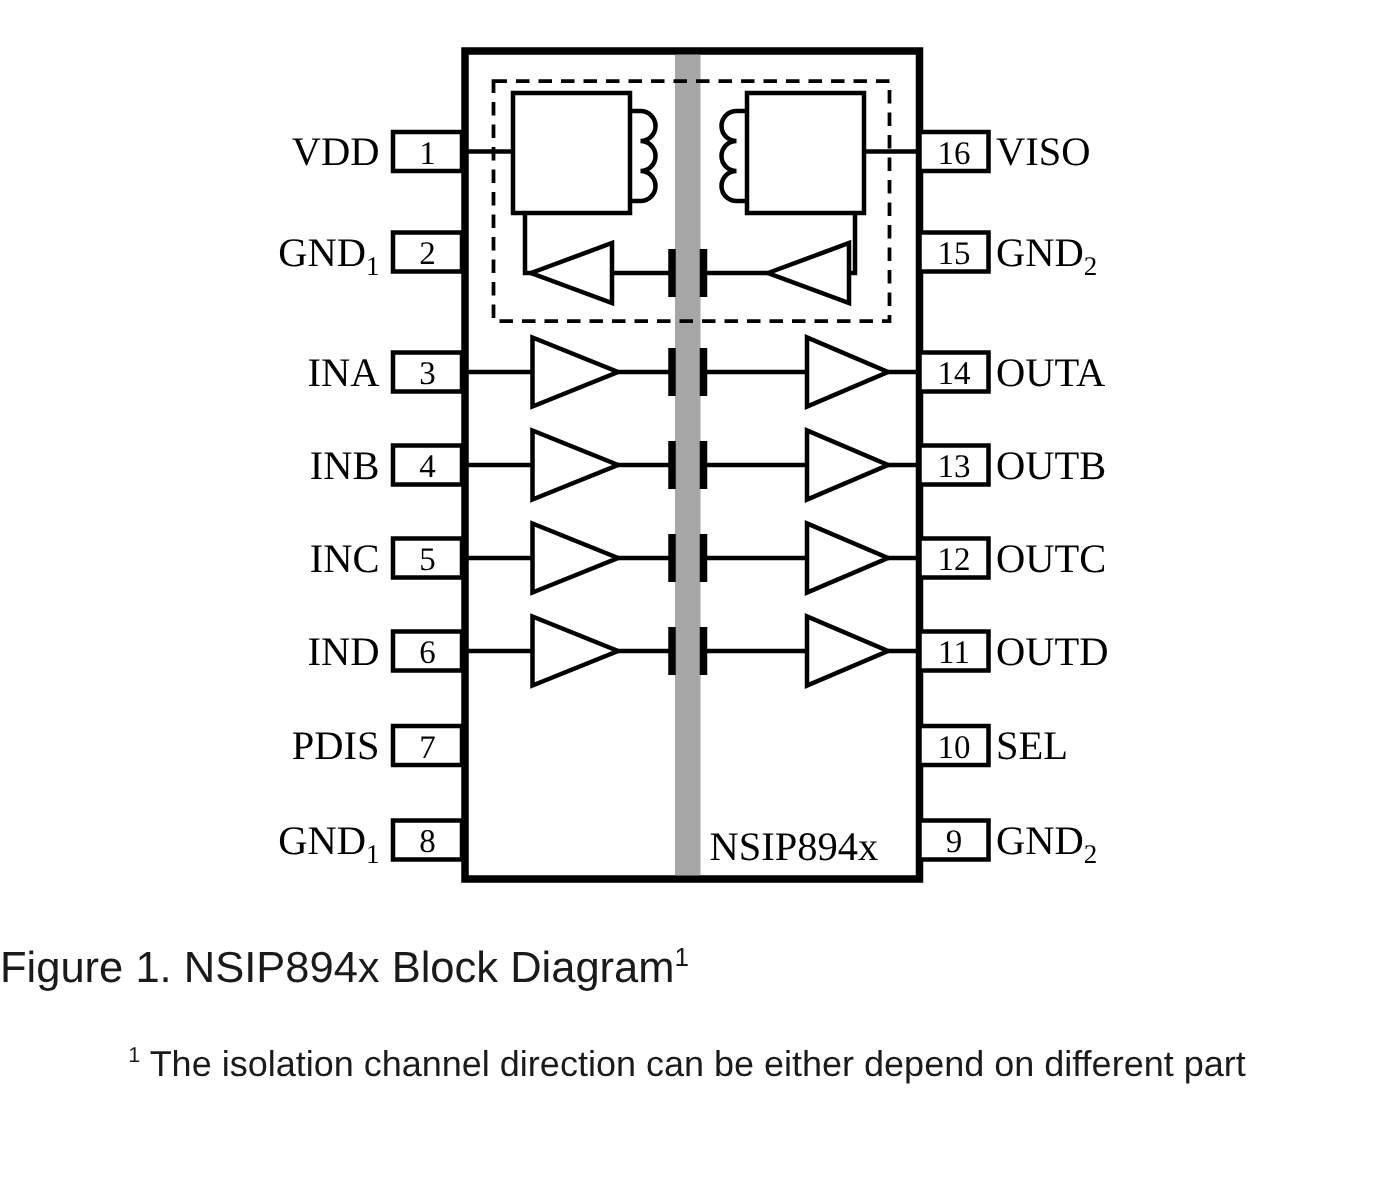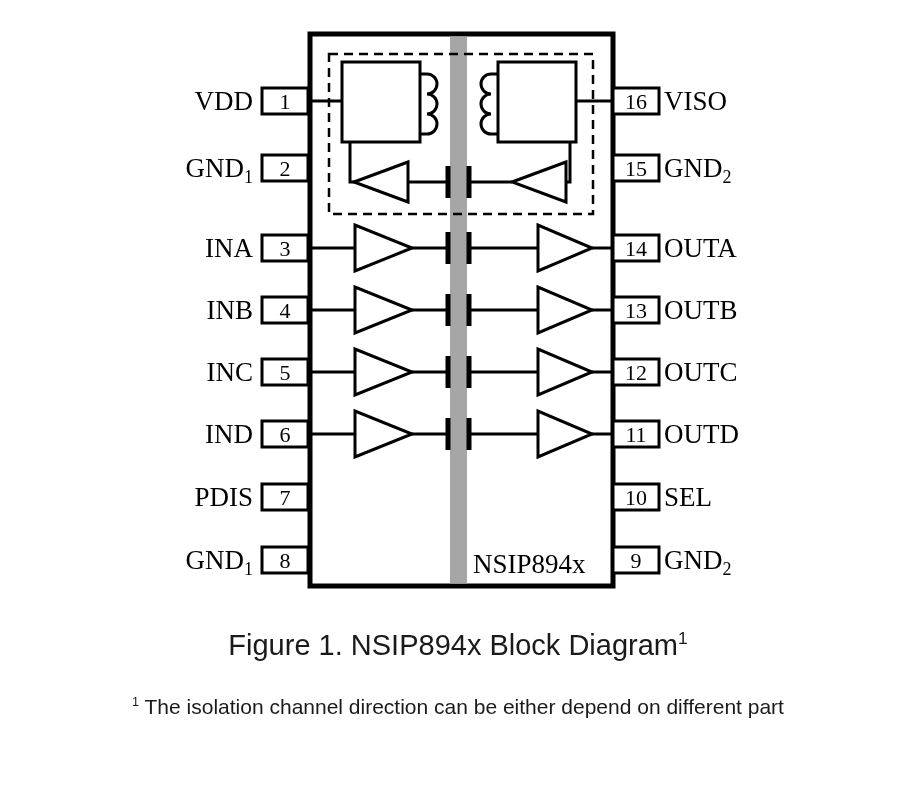--- a/index.html
+++ b/index.html
@@ -24,29 +24,29 @@
   text { font-family:"Liberation Serif","DejaVu Serif",serif; fill:#000; }
   .pinnum   { font-size:22px; text-anchor:middle; }
   .pinlabel { font-size:27px; }
   .anchor-end { text-anchor:end; }
   .subsc    { font-size:18px; }
   .chiplabel { font-size:27px; }
 
   
   .caption {
     margin-top:28px;
-    text-align:center;
+    text-align:left;
     font-size:29px;
     color:#1a1a1a;
   }
   .caption sup { font-size:60%; }
   .footnote {
     margin-top:30px;
     text-align:center;
-    font-size:21px;
+    font-size:24px;
     line-height:1.4;
     color:#1a1a1a;
   }
   .footnote sup { font-size:60%; }
 </style>
 </head>
 <body>
 
 <div class="page">
 

